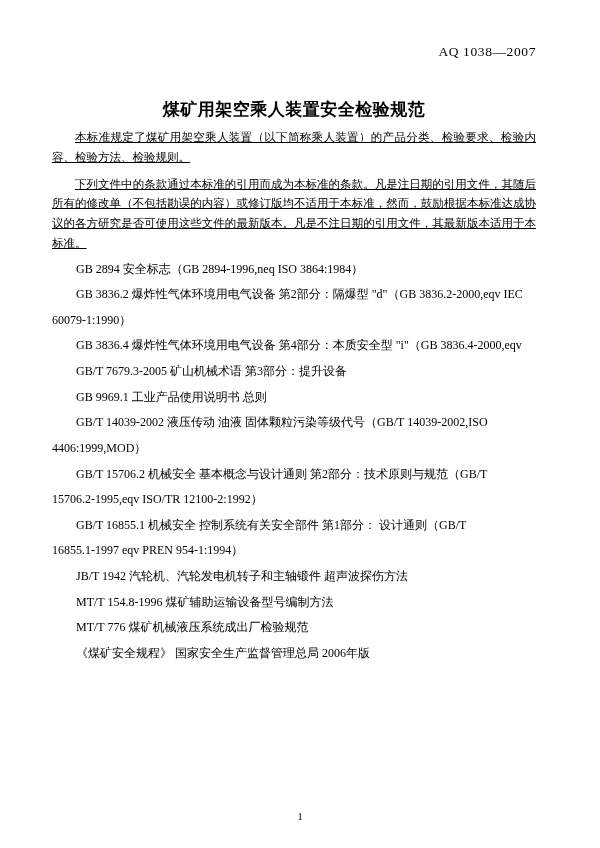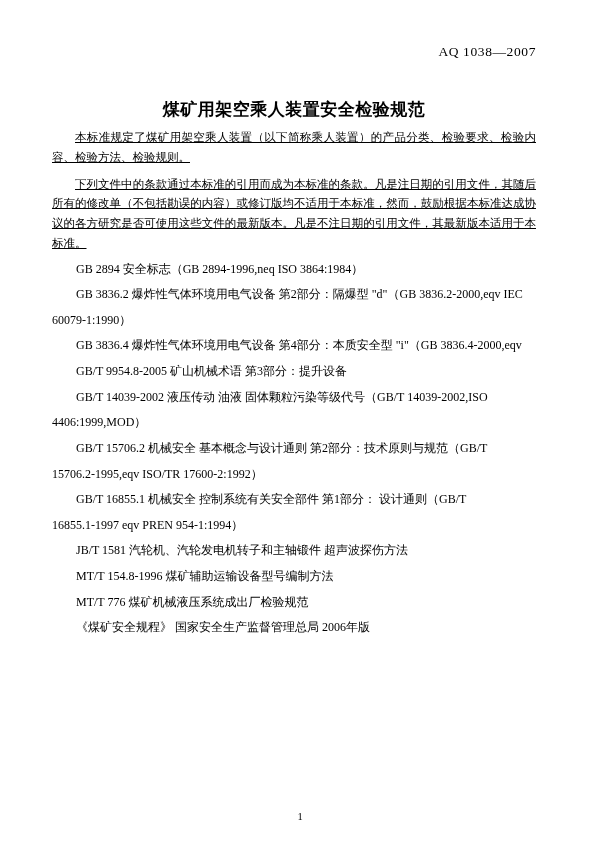--- a/index.html
+++ b/index.html
@@ -86,26 +86,27 @@
   <h1 class="doc-title">煤矿用架空乘人装置安全检验规范</h1>
 
   <p class="para">本标准规定了煤矿用架空乘人装置（以下简称乘人装置）的产品分类、检验要求、检验内容、检验方法、检验规则。</p>
 
   <p class="para">下列文件中的条款通过本标准的引用而成为本标准的条款。凡是注日期的引用文件，其随后所有的修改单（不包括勘误的内容）或修订版均不适用于本标准，然而，鼓励根据本标准达成协议的各方研究是否可使用这些文件的最新版本。凡是不注日期的引用文件，其最新版本适用于本标准。</p>
 
   <p class="ref-item">GB 2894  安全标志（GB 2894-1996,neq ISO 3864:1984）</p>
   <p class="ref-item">GB 3836.2  爆炸性气体环境用电气设备  第2部分：隔爆型 "d"（GB 3836.2-2000,eqv IEC</p>
   <p class="ref-item cont">60079-1:1990）</p>
   <p class="ref-item">GB 3836.4  爆炸性气体环境用电气设备  第4部分：本质安全型 "i"（GB 3836.4-2000,eqv</p>
-  <p class="ref-item">GB/T 9954.8-2005  矿山机械术语  第3部分：提升设备</p>
+  <p class="ref-item">GB/T 7679.3-2005  矿山机械术语  第3部分：提升设备</p>
+  <p class="ref-item">GB 9969.1  工业产品使用说明书  总则</p>
   <p class="ref-item">GB/T 14039-2002  液压传动  油液  固体颗粒污染等级代号（GB/T 14039-2002,ISO</p>
   <p class="ref-item cont">4406:1999,MOD）</p>
   <p class="ref-item">GB/T 15706.2  机械安全  基本概念与设计通则  第2部分：技术原则与规范（GB/T</p>
-  <p class="ref-item cont">15706.2-1995,eqv ISO/TR 17600-2:1992）</p>
+  <p class="ref-item cont">15706.2-1995,eqv ISO/TR 12100-2:1992）</p>
   <p class="ref-item">GB/T 16855.1  机械安全  控制系统有关安全部件  第1部分：  设计通则（GB/T</p>
   <p class="ref-item cont">16855.1-1997 eqv PREN 954-1:1994）</p>
-  <p class="ref-item">JB/T 1581  汽轮机、汽轮发电机转子和主轴锻件  超声波探伤方法</p>
+  <p class="ref-item">JB/T 1942  汽轮机、汽轮发电机转子和主轴锻件  超声波探伤方法</p>
   <p class="ref-item">MT/T 154.8-1996  煤矿辅助运输设备型号编制方法</p>
   <p class="ref-item">MT/T 776  煤矿机械液压系统成出厂检验规范</p>
   <p class="ref-item">《煤矿安全规程》  国家安全生产监督管理总局 2006年版</p>
 
   <div class="page-number">1</div>
 </div>
 
 </body></html>

